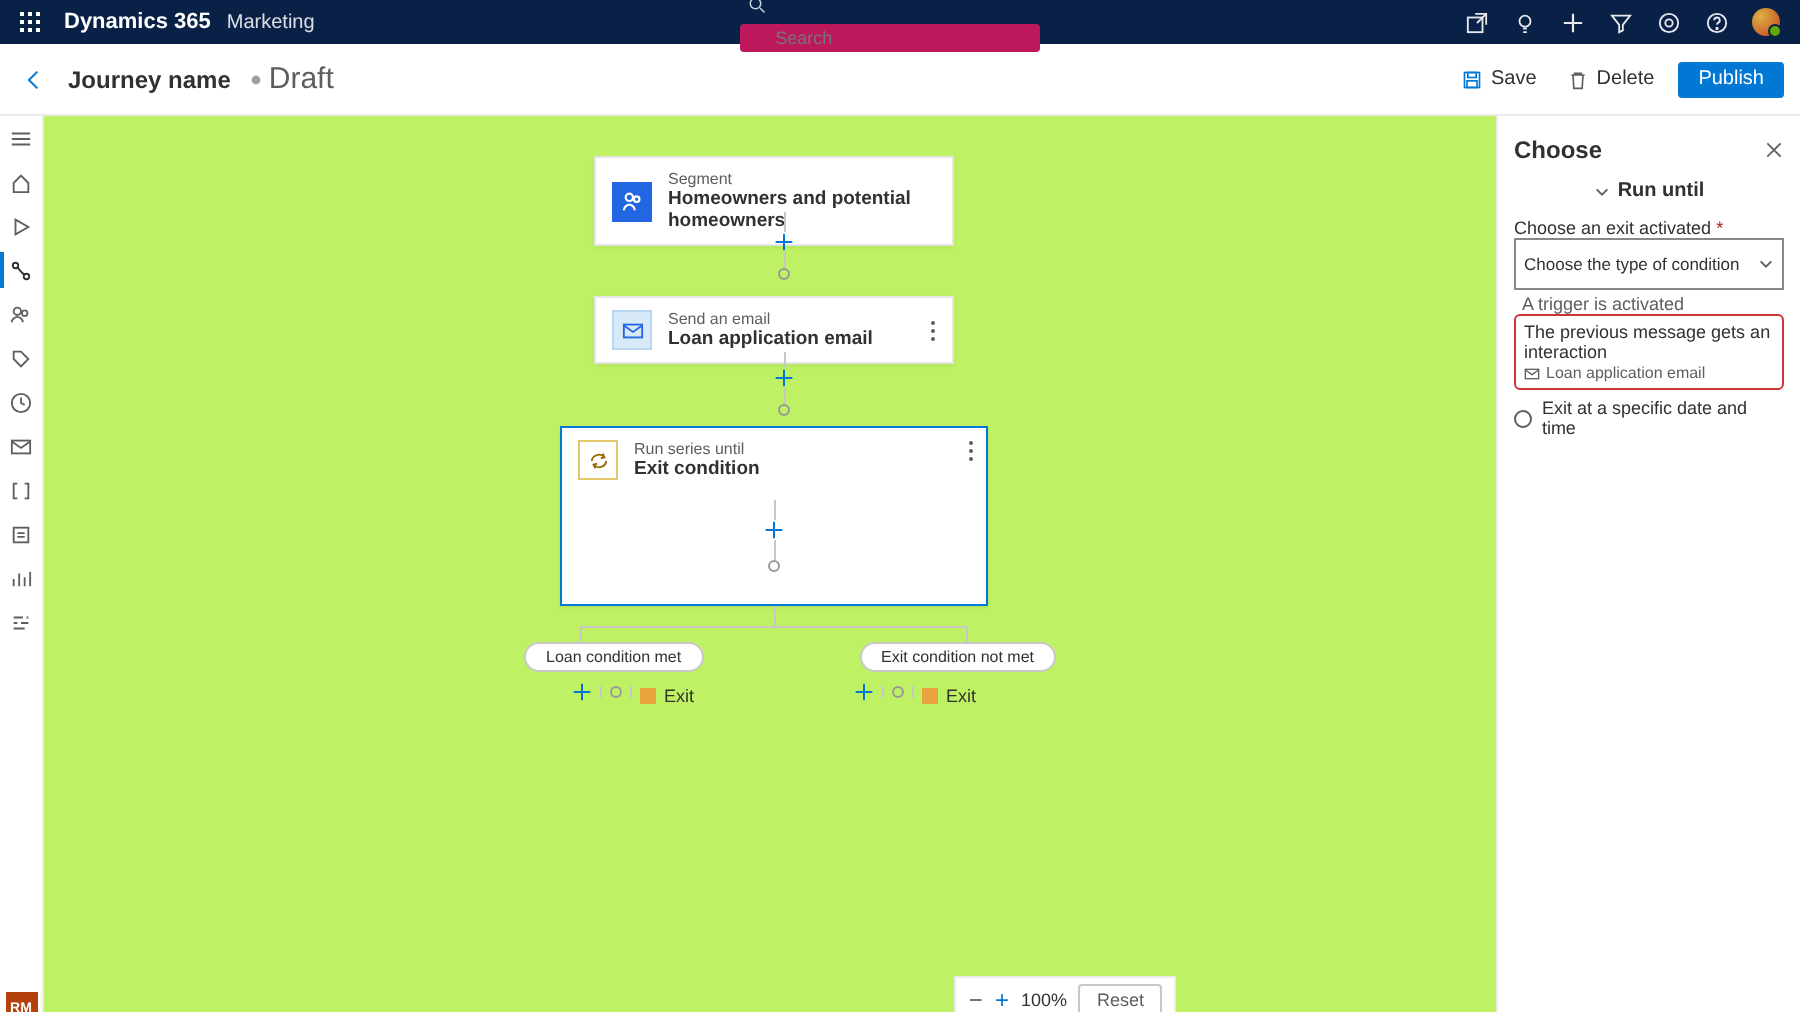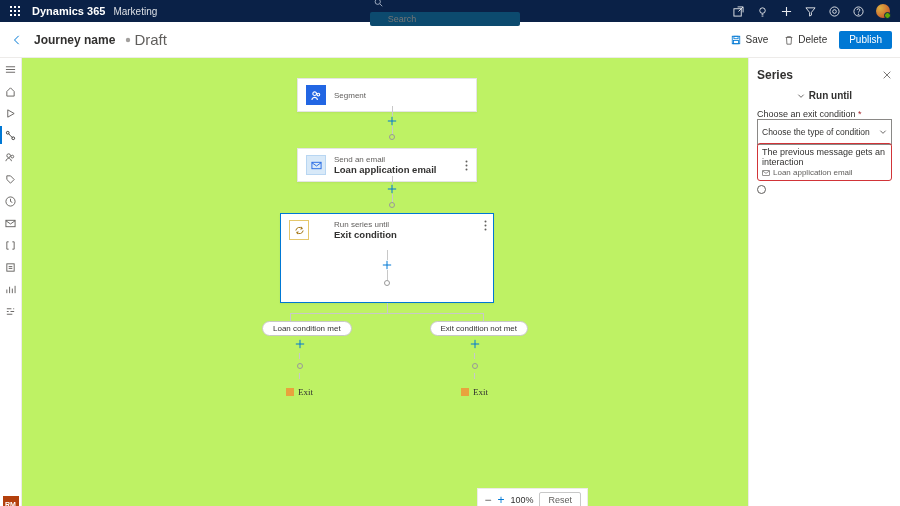--- a/index.html
+++ b/index.html
@@ -5,21 +5,21 @@
   * { box-sizing: border-box; margin: 0; padding: 0; }
   html, body { width: 900px; height: 506px; font-family: "Segoe UI", sans-serif; font-size: 11px; color: #323130; overflow: hidden; background: #fff; }
   svg { display: block; }
 
   
   .topbar { height: 22px; background: #0a2147; color: #fff; display: flex; align-items: center; padding: 0 4px; }
   .waffle { width: 22px; display:flex; align-items:center; justify-content:center;}
   .brand { font-size: 11px; font-weight: 600; margin-left: 6px; }
   .module { font-size: 10px; margin-left: 8px; opacity: .85; }
   .search { margin-left: auto; margin-right: auto; position: relative; }
-  .search input { width: 150px; height: 14px; background:#0c4a6e; border:none; color:#fff; padding:0 6px 0 18px; font-size:9px; border-radius:2px;margin-top:16px;}
+  .search input { width: 150px; height: 14px; background:#be185d; border:none; color:#fff; padding:0 6px 0 18px; font-size:9px; border-radius:2px;margin-top:16px;}
   .search .sicon { position:absolute; left:4px; top:2px; }
   .ticons { display:flex; gap:10px; align-items:center; padding-right:6px;}
   .ticons > * { width:14px; height:14px; display:flex; align-items:center; justify-content:center; opacity:.9;}
   .avatar { width:14px; height:14px; border-radius:50%; background: radial-gradient(circle at 30% 30%, #f4c042, #d9461f); position:relative;}
   .avatar::after{content:"";position:absolute;right:-1px;bottom:-1px;width:5px;height:5px;background:#6bb700;border-radius:50%;border:1px solid #0a2147;}
 
   
   .cmdbar { height: 36px; border-bottom: 1px solid #edebe9; display:flex; align-items:center; padding: 0 8px;}
   .back { width:18px; display:flex; align-items:center; justify-content:center; color:#0078d4;}
   .title { font-size: 12px; font-weight: 600; margin-left: 8px;}
@@ -42,41 +42,41 @@
   .node .icon { width:20px; height:20px; display:flex; align-items:center; justify-content:center; color:#fff; margin-right:8px; flex-shrink:0;}
   .node .ntexts { display:flex; flex-direction:column; }
   .node .nsub { font-size:8px; color:#605e5c; }
   .node .nmain { font-size:9.5px; font-weight:600; }
   .node .dots { margin-left:auto; padding-left:8px;}
   .node.segment { left:275px; top:20px; width:180px; }
   .node.segment .icon{background:#2266e3;}
   .node.email { left:275px; top:90px; width:180px; }
   .node.email .icon{background:#d8e9f8; color:#2266e3; border:1px solid #b8d6f2;}
   .node.series { left:258px; top:155px; width:214px; height:90px; border:1.5px solid #0078d4; align-items:flex-start; flex-direction:column;}
-  .series-head { display:flex; width:100%; align-items:flex-start;gap:17px;}
+  .series-head { display:flex; width:100%; align-items:flex-start;}
   .series-head .icon{background:#fff; color:#9b6a00; border:1px solid #e5c76b;}
   .series .dots{position:absolute; right:6px; top:6px;}
   .series-inner { flex:1; width:100%; display:flex; flex-direction:column; align-items:center; justify-content:center; position:relative;}
   .plus { width:10px; height:10px; color:#0078d4; }
   .circ { width:6px; height:6px; border:1px solid #999; border-radius:50%; }
 
   .connector { position:absolute; display:flex; flex-direction:column; align-items:center;}
   .connector .line { width:1px; background:#c8c8c8; }
   .c1 { left:365px; top:48px; } .c1 .line{height:10px;} .c1 .line2{height:8px;}
   .c2 { left:365px; top:118px; } .c2 .line{height:8px;} .c2 .line2{height:8px;}
   .line2{width:1px;background:#c8c8c8;}
 
   .split { position:absolute; left:228px; top:245px; width:274px; height:90px; }
   .split .vroot{position:absolute;left:137px;top:0;width:1px;height:10px;background:#c8c8c8;}
   .split .hline{position:absolute;top:10px;left:40px;right:40px;height:1px;background:#c8c8c8;}
   .split .vleft{position:absolute;left:40px;top:10px;width:1px;height:10px;background:#c8c8c8;}
   .split .vright{position:absolute;right:40px;top:10px;width:1px;height:10px;background:#c8c8c8;}
   .pill { position:absolute; top:18px; font-size:8px; background:#fff; border:1px solid #c8c8c8; border-radius:10px; padding:2px 10px; white-space:nowrap;}
   .pill.left{left:12px;} .pill.right{right:-4px;}
-  .ladder{position:absolute; top:36px; display:flex; flex-direction:column; align-items:center; gap:4px;font-family:Liberation Serif, serif;}
+  .ladder{position:absolute; top:36px; display:flex; flex-direction:row; align-items:center; gap:4px;}
   .ladder.ll{left:36px;} .ladder.lr{right:36px;}
   .ladder .line{width:1px;height:6px;background:#c8c8c8;}
   .exit { font-size:9px; display:flex; align-items:center; gap:4px; margin-top:4px;}
   .flag{width:8px;height:8px; background:#e8a33d;}
 
   
   .panel { width:152px; border-left:1px solid #edebe9; padding:10px 8px; display:flex; flex-direction:column; gap:8px; background:#fff;}
   .phead{display:flex; align-items:center;}
   .phead h3{font-size:12px;font-weight:600;}
   .phead .close{margin-left:auto;}
@@ -278,20 +278,21 @@
     <div class="node segment">
       <div class="icon">
         <svg width="11" height="11" viewBox="0 0 12 12" fill="none" stroke="#fff" stroke-width="1.2">
             <circle cx="4" cy="4" r="2"></circle>
             <circle cx="8" cy="5" r="1.5"></circle>
             <path d="M1 11c0-2 2-3 3-3s3 1 3 3"></path>
           </svg>
       </div>
       <div class="ntexts">
         <div class="nsub">Segment</div>
+        <div class="nmain">Homeowners and potential homeowners</div>
       </div>
     </div>
 
     <div class="connector c1">
       <div class="line"></div>
       <svg class="plus" viewBox="0 0 12 12">
           <path d="M6 1v10M1 6h10" stroke="#0078d4" stroke-width="1.2"></path>
         </svg>
       <div class="line2"></div>
       <div class="circ"></div>
@@ -392,51 +393,53 @@
     <div class="zoom">
       <button>−</button>
       <button class="plus" style="width:auto;height:auto;">+</button>
       <span class="pct">100%</span>
       <span class="reset">Reset</span>
     </div>
   </div>
 
   <div class="panel">
     <div class="phead">
-      <h3>Series</h3>
+      <h3>Choose</h3>
       <div class="close">
         <svg width="10" height="10" viewBox="0 0 12 12" stroke="#605e5c" stroke-width="1">
             <path d="M2 2l8 8M10 2l-8 8"></path>
           </svg>
       </div>
     </div>
     <div class="sect">
       <svg width="8" height="8" viewBox="0 0 12 12">
           <path d="M2 4l4 4 4-4" fill="none" stroke="#605e5c" stroke-width="1.4"></path>
         </svg>
       <span>Run until</span>
     </div>
     <div>
       <div class="flabel">
-        <span>Choose an exit condition</span> <span class="req">*</span>
+        <span>Choose an exit activated</span> <span class="req">*</span>
       </div>
       <div class="select">
         <span>Choose the type of condition</span>
         <svg width="8" height="8" viewBox="0 0 12 12">
             <path d="M2 4l4 4 4-4" fill="none" stroke="#605e5c" stroke-width="1.4"></path>
           </svg>
       </div>
+      <div class="optline">A trigger is activated</div>
       <div class="redbox">
         <div class="t1">The previous message gets an interaction</div>
         <div class="t2">
           <svg width="8" height="8" viewBox="0 0 12 12" fill="none" stroke="#605e5c" stroke-width="1">
               <rect x="1" y="2.5" width="10" height="7"></rect>
               <path d="M1 3l5 3.5L11 3"></path>
             </svg>
           <span>Loan application email</span>
         </div>
       </div>
       <div class="radio">
         <div class="r"></div>
+        <span>Exit at a specific date and time</span>
       </div>
     </div>
   </div>
 </div>
 
 </body></html>

